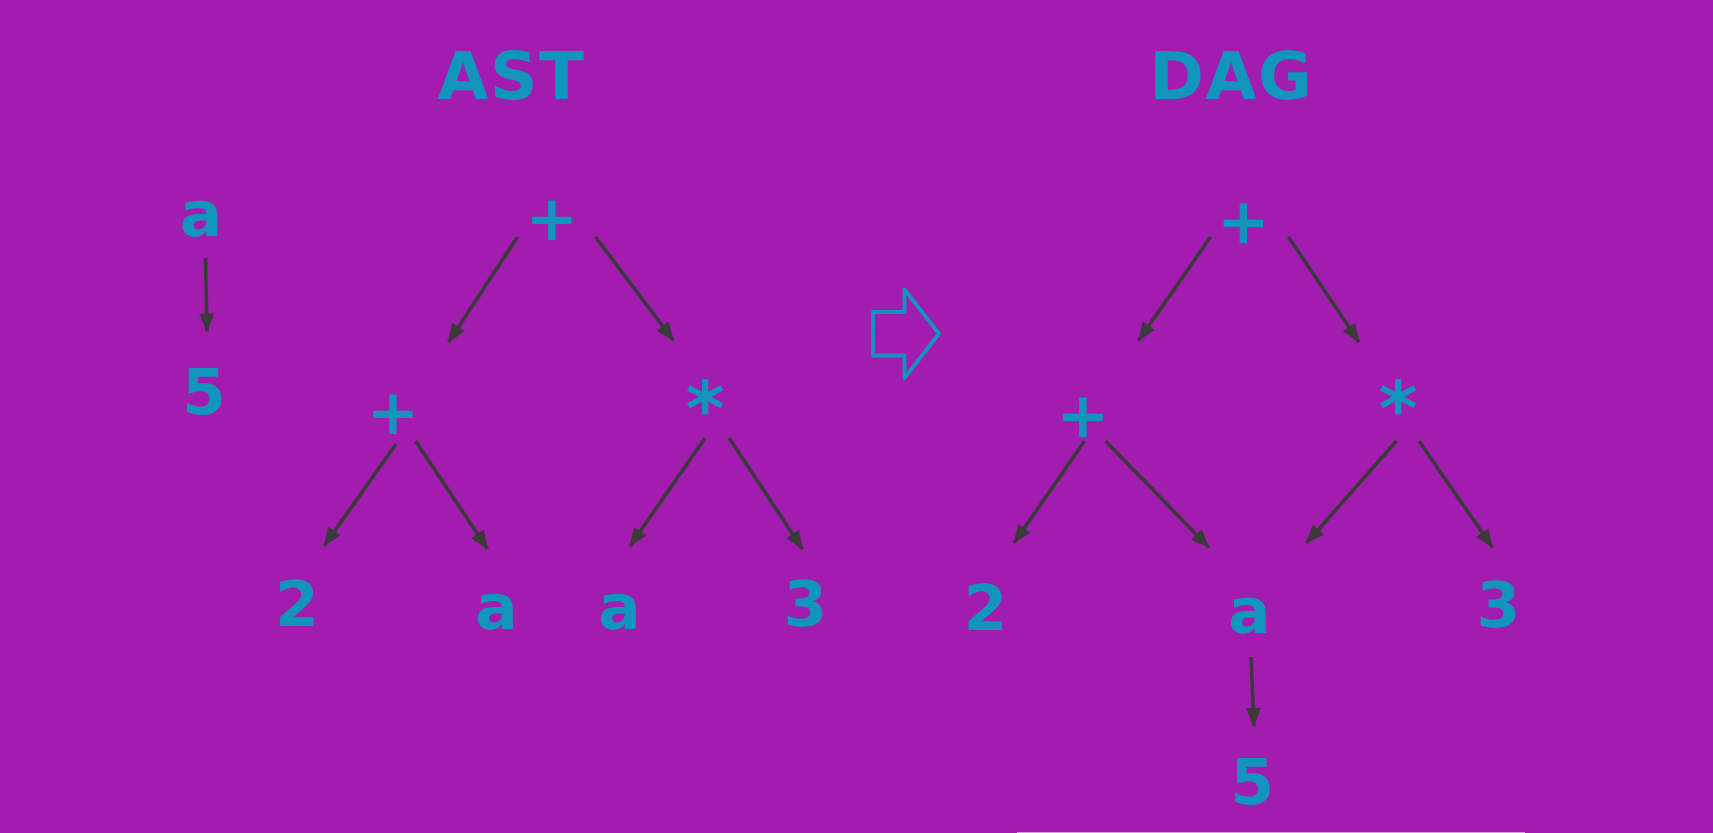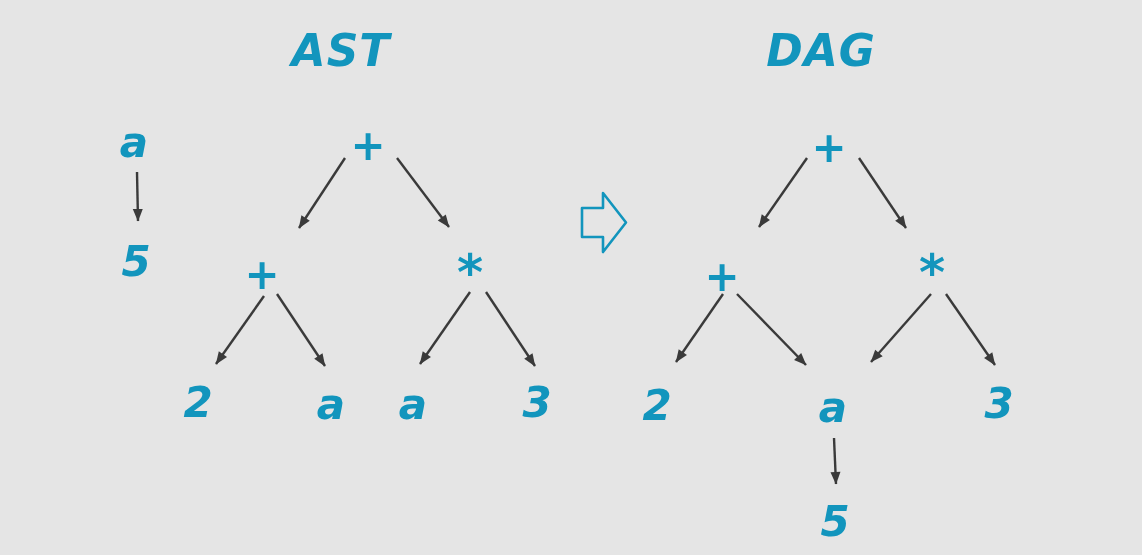--- a/index.html
+++ b/index.html
@@ -8,22 +8,21 @@
     background: #ffffff;
     width: 1142px;
     height: 555px;
     overflow: hidden;
     font-family: "DejaVu Sans", sans-serif;
   }
   .canvas {
     position: relative;
     width: 1142px;
     height: 555px;
-    background: #e5e5e5;
-    font-style: italic;
+    background: #a21caf;
   }
   svg { display: block; }
   text {
     font-family: "DejaVu Sans", sans-serif;
     text-anchor: middle;
     font-weight: 700;
   }
   .t-title { font-size: 44px; letter-spacing: 1px; }
   .t-node  { font-size: 42px; }
   .t-op    { font-size: 42px; }

